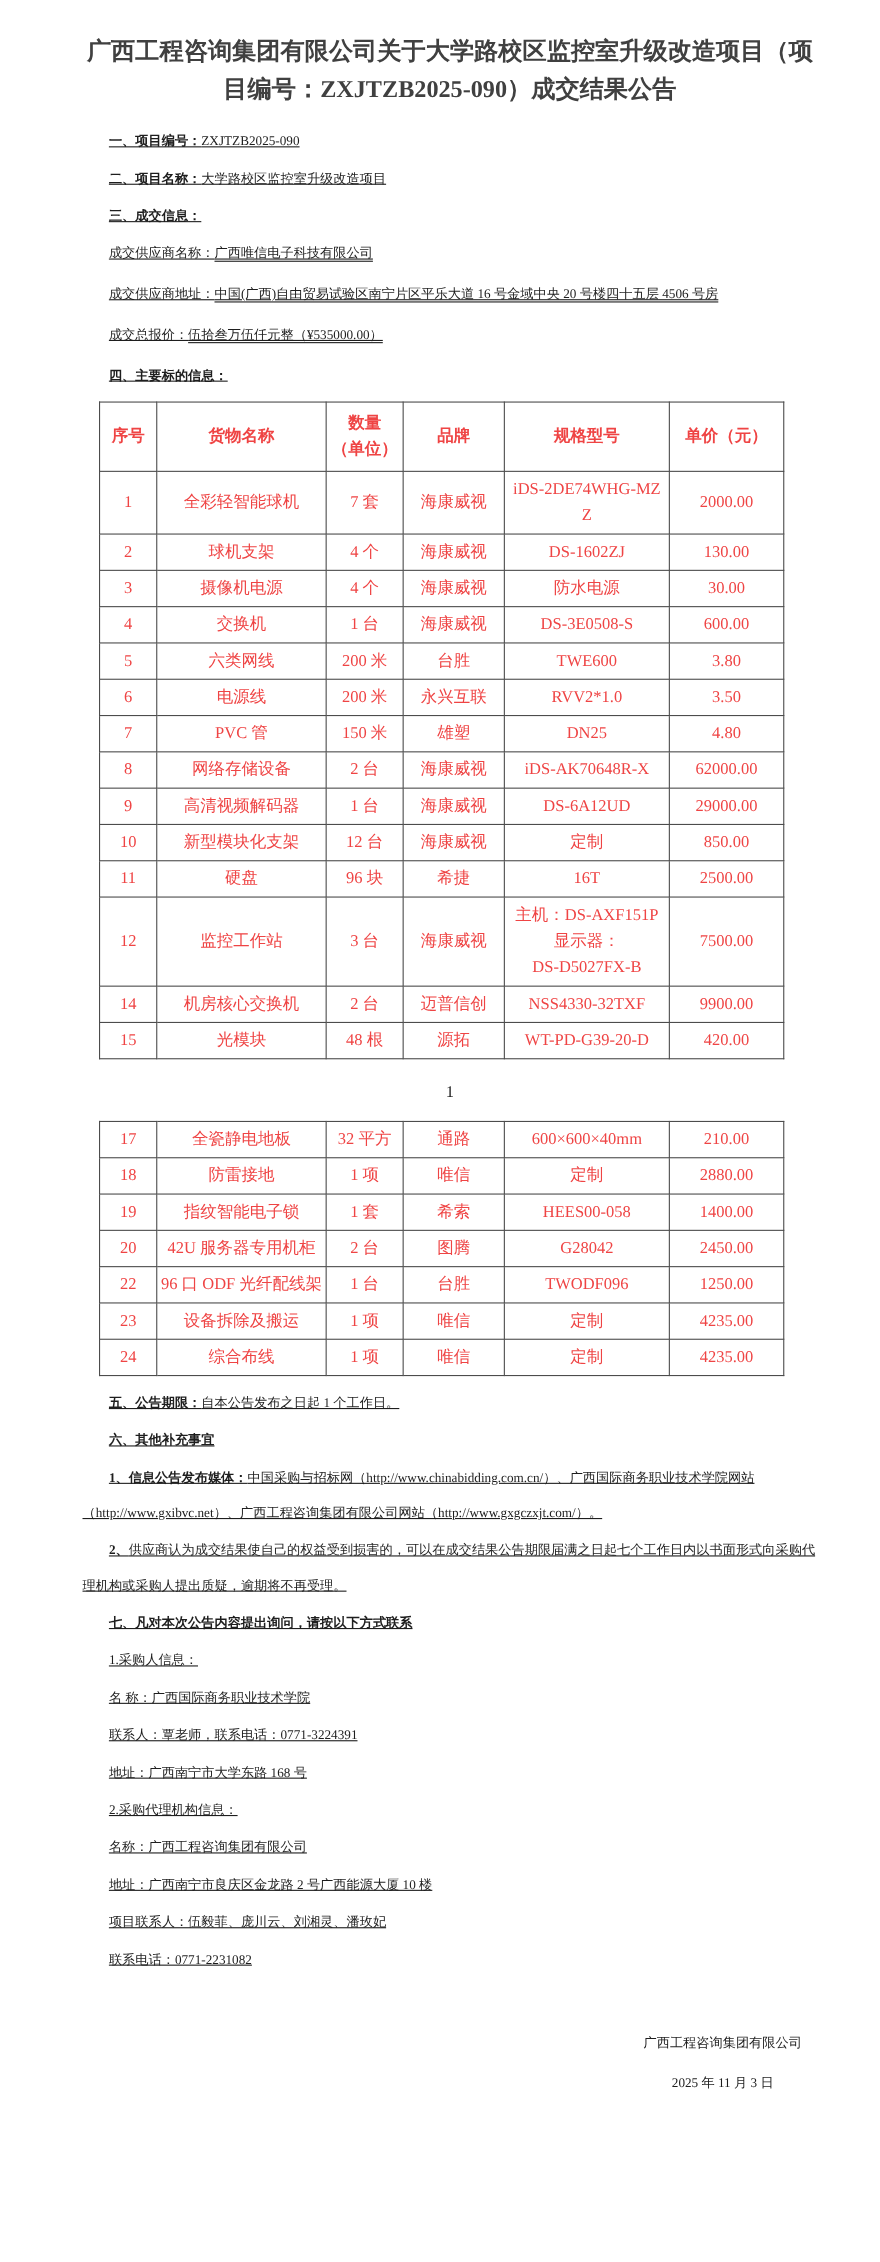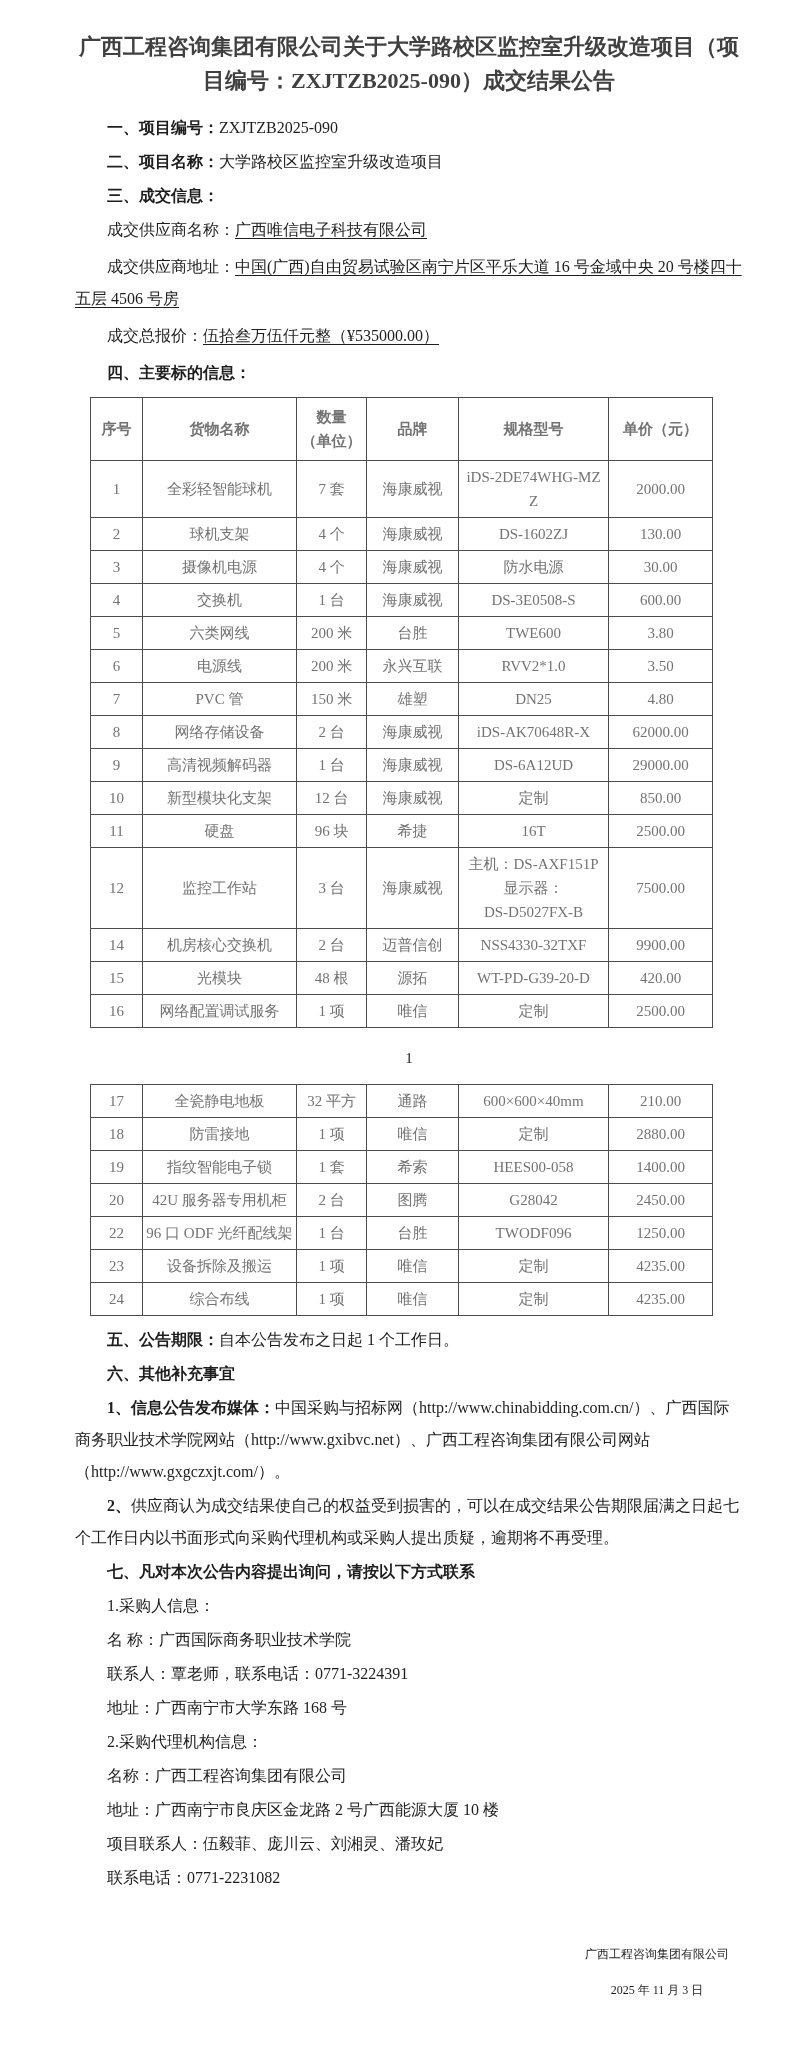--- a/index.html
+++ b/index.html
@@ -17,35 +17,36 @@
   .doc-title {
     width:668px;
     margin:0 auto 14px;
     font-size:22px;
     line-height:34px;
     font-weight:bold;
     text-align:center;
     color:#404040;
   }
   .para {
-    font-size:16px;
+    font-size:12px;
     line-height:32px;
     margin:0 0 5px 0;
     text-indent:2em;
+    text-decoration:underline;
   }
   .para.tight { margin-bottom:2px; }
   .b { font-weight:bold; }
   .u { text-decoration:underline; text-underline-offset:3px; }
   table.items {
     border-collapse:collapse;
     table-layout:fixed;
     width:622px;
     margin:8px 0 0 15px;
     font-size:15px;
-    color:#737373;
+    color:#ef4444;
   }
   table.items th, table.items td {
     border:1px solid #4c4c4c;
     text-align:center;
     vertical-align:middle;
     padding:4px 3px;
     line-height:24px;
     word-break:break-all;
   }
   table.items th { font-weight:bold; padding:7px 3px; }
@@ -218,28 +219,20 @@
           <td>9900.00</td>
         </tr>
         <tr>
           <td>15</td>
           <td>光模块</td>
           <td>48 根</td>
           <td>源拓</td>
           <td>WT-PD-G39-20-D</td>
           <td>420.00</td>
         </tr>
-        <tr>
-          <td>16</td>
-          <td>网络配置调试服务</td>
-          <td>1 项</td>
-          <td>唯信</td>
-          <td>定制</td>
-          <td>2500.00</td>
-        </tr>
       </tbody>
   </table>
 
   <div class="pagenum">1</div>
 
   <table class="items">
     <colgroup>
       <col style="width:52px">
         <col style="width:154px">
         <col style="width:70px">

